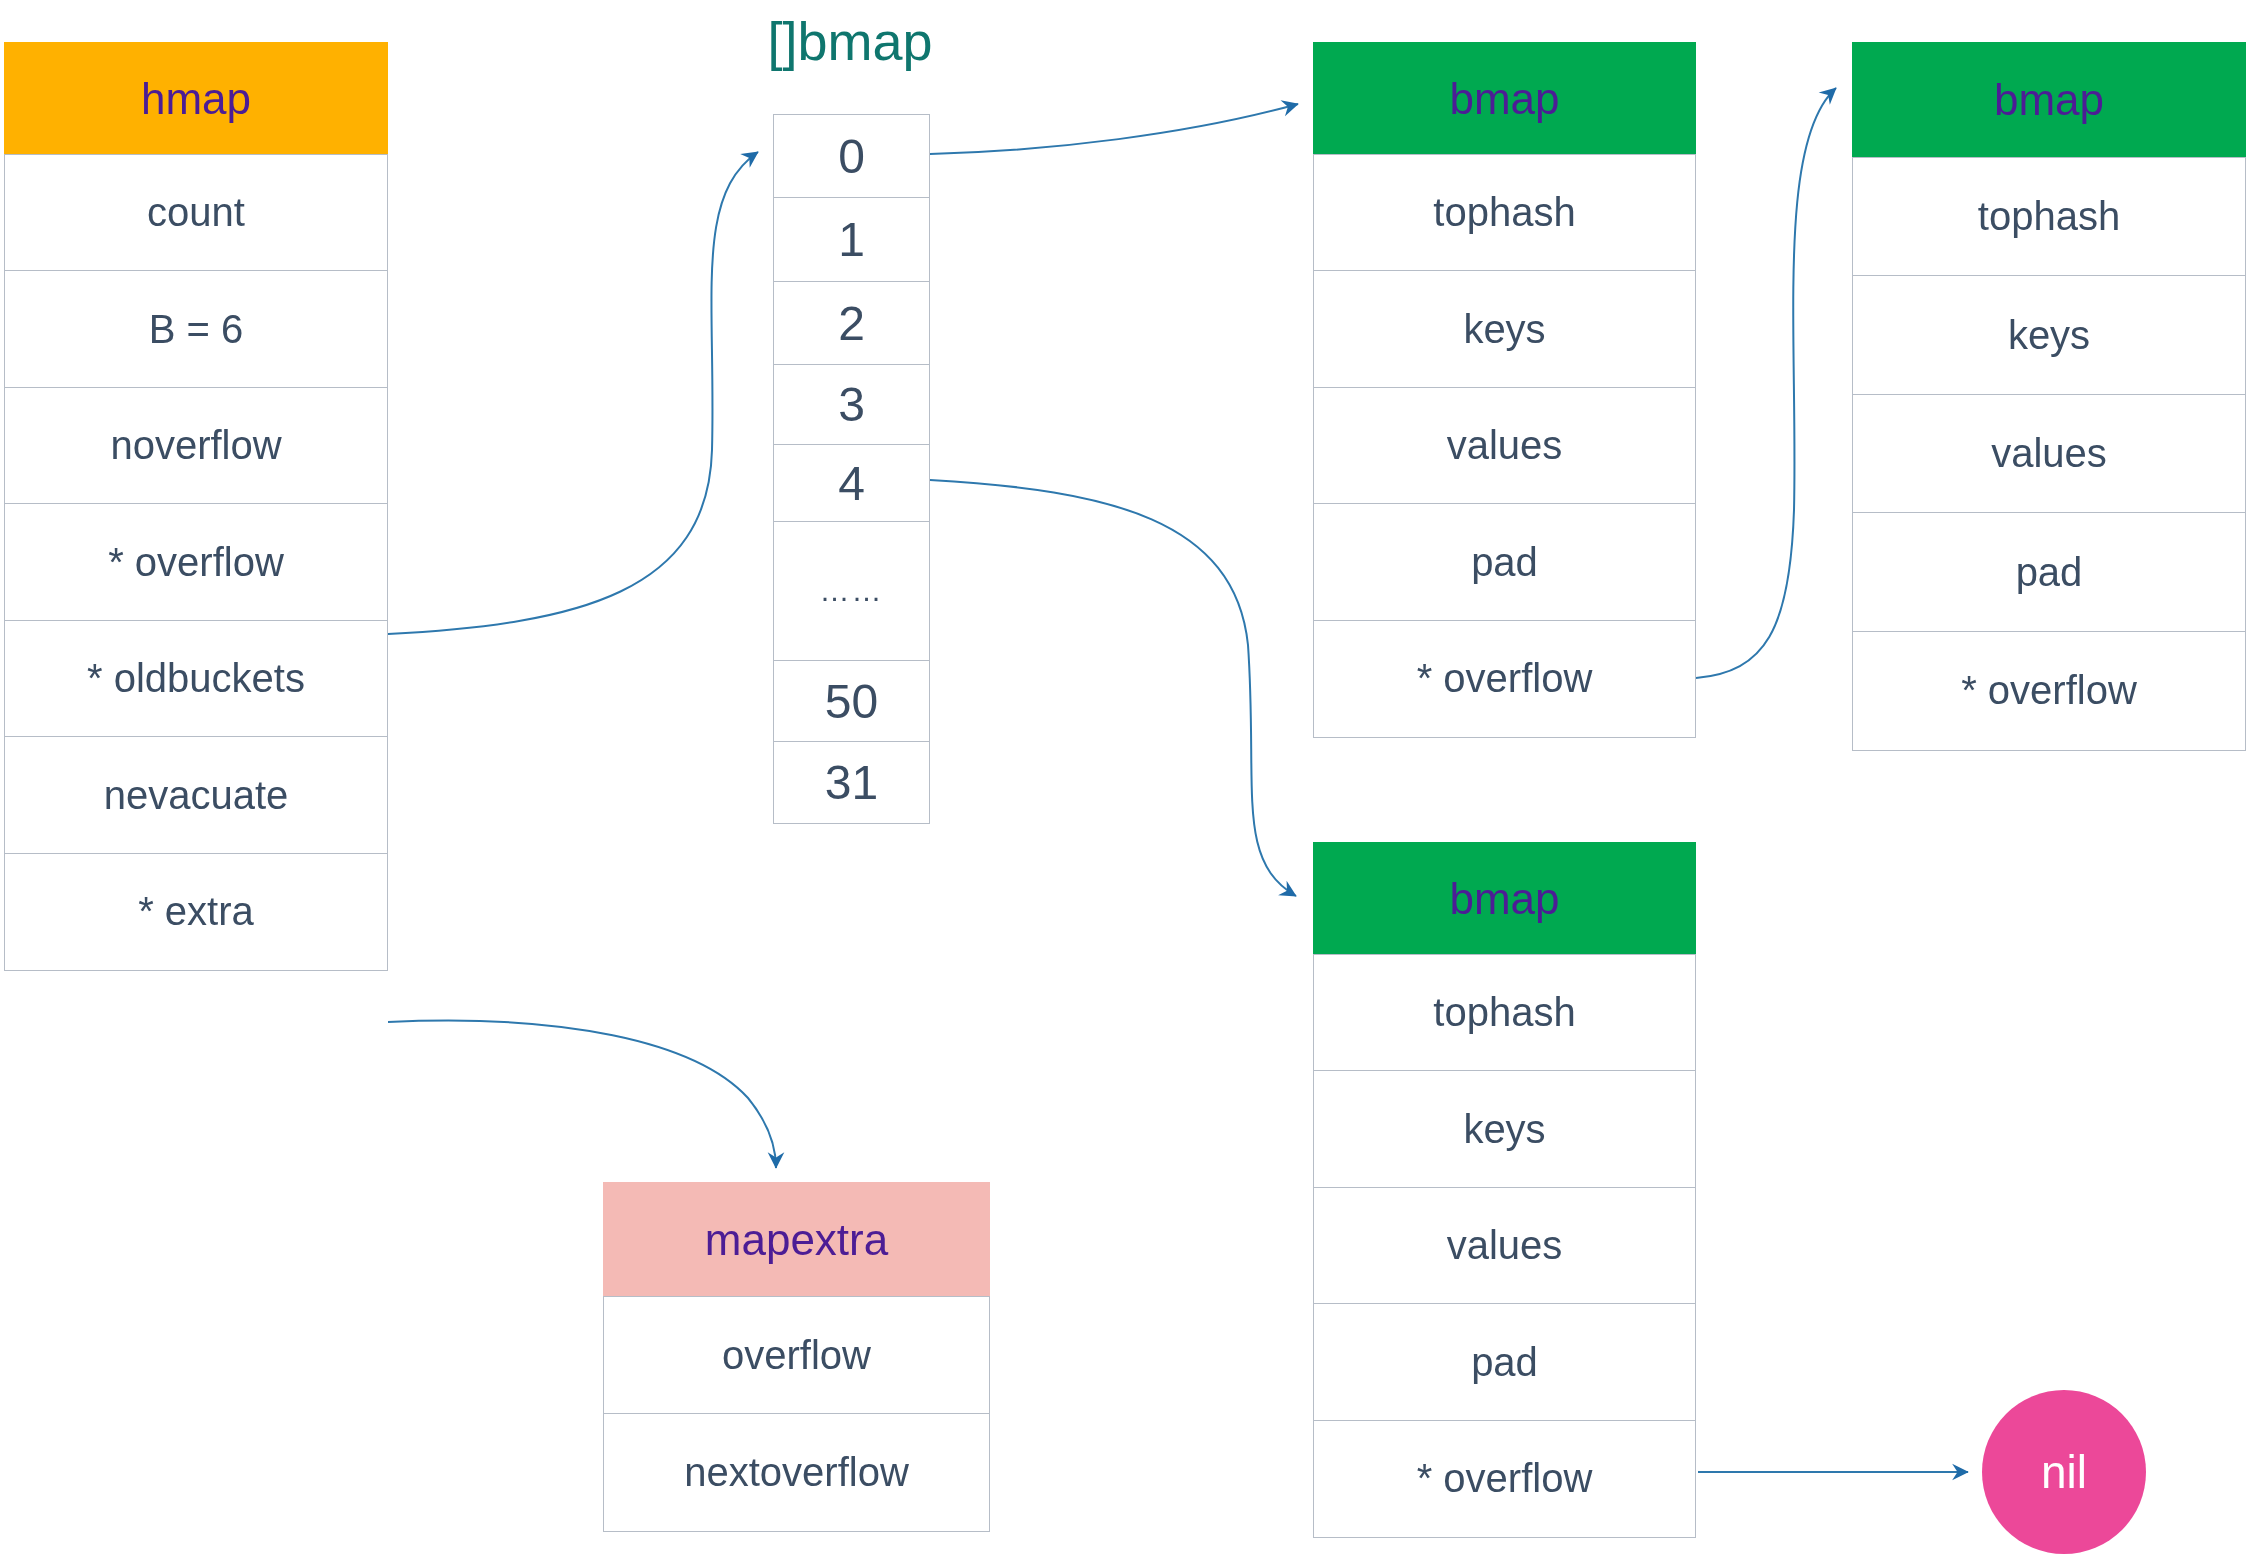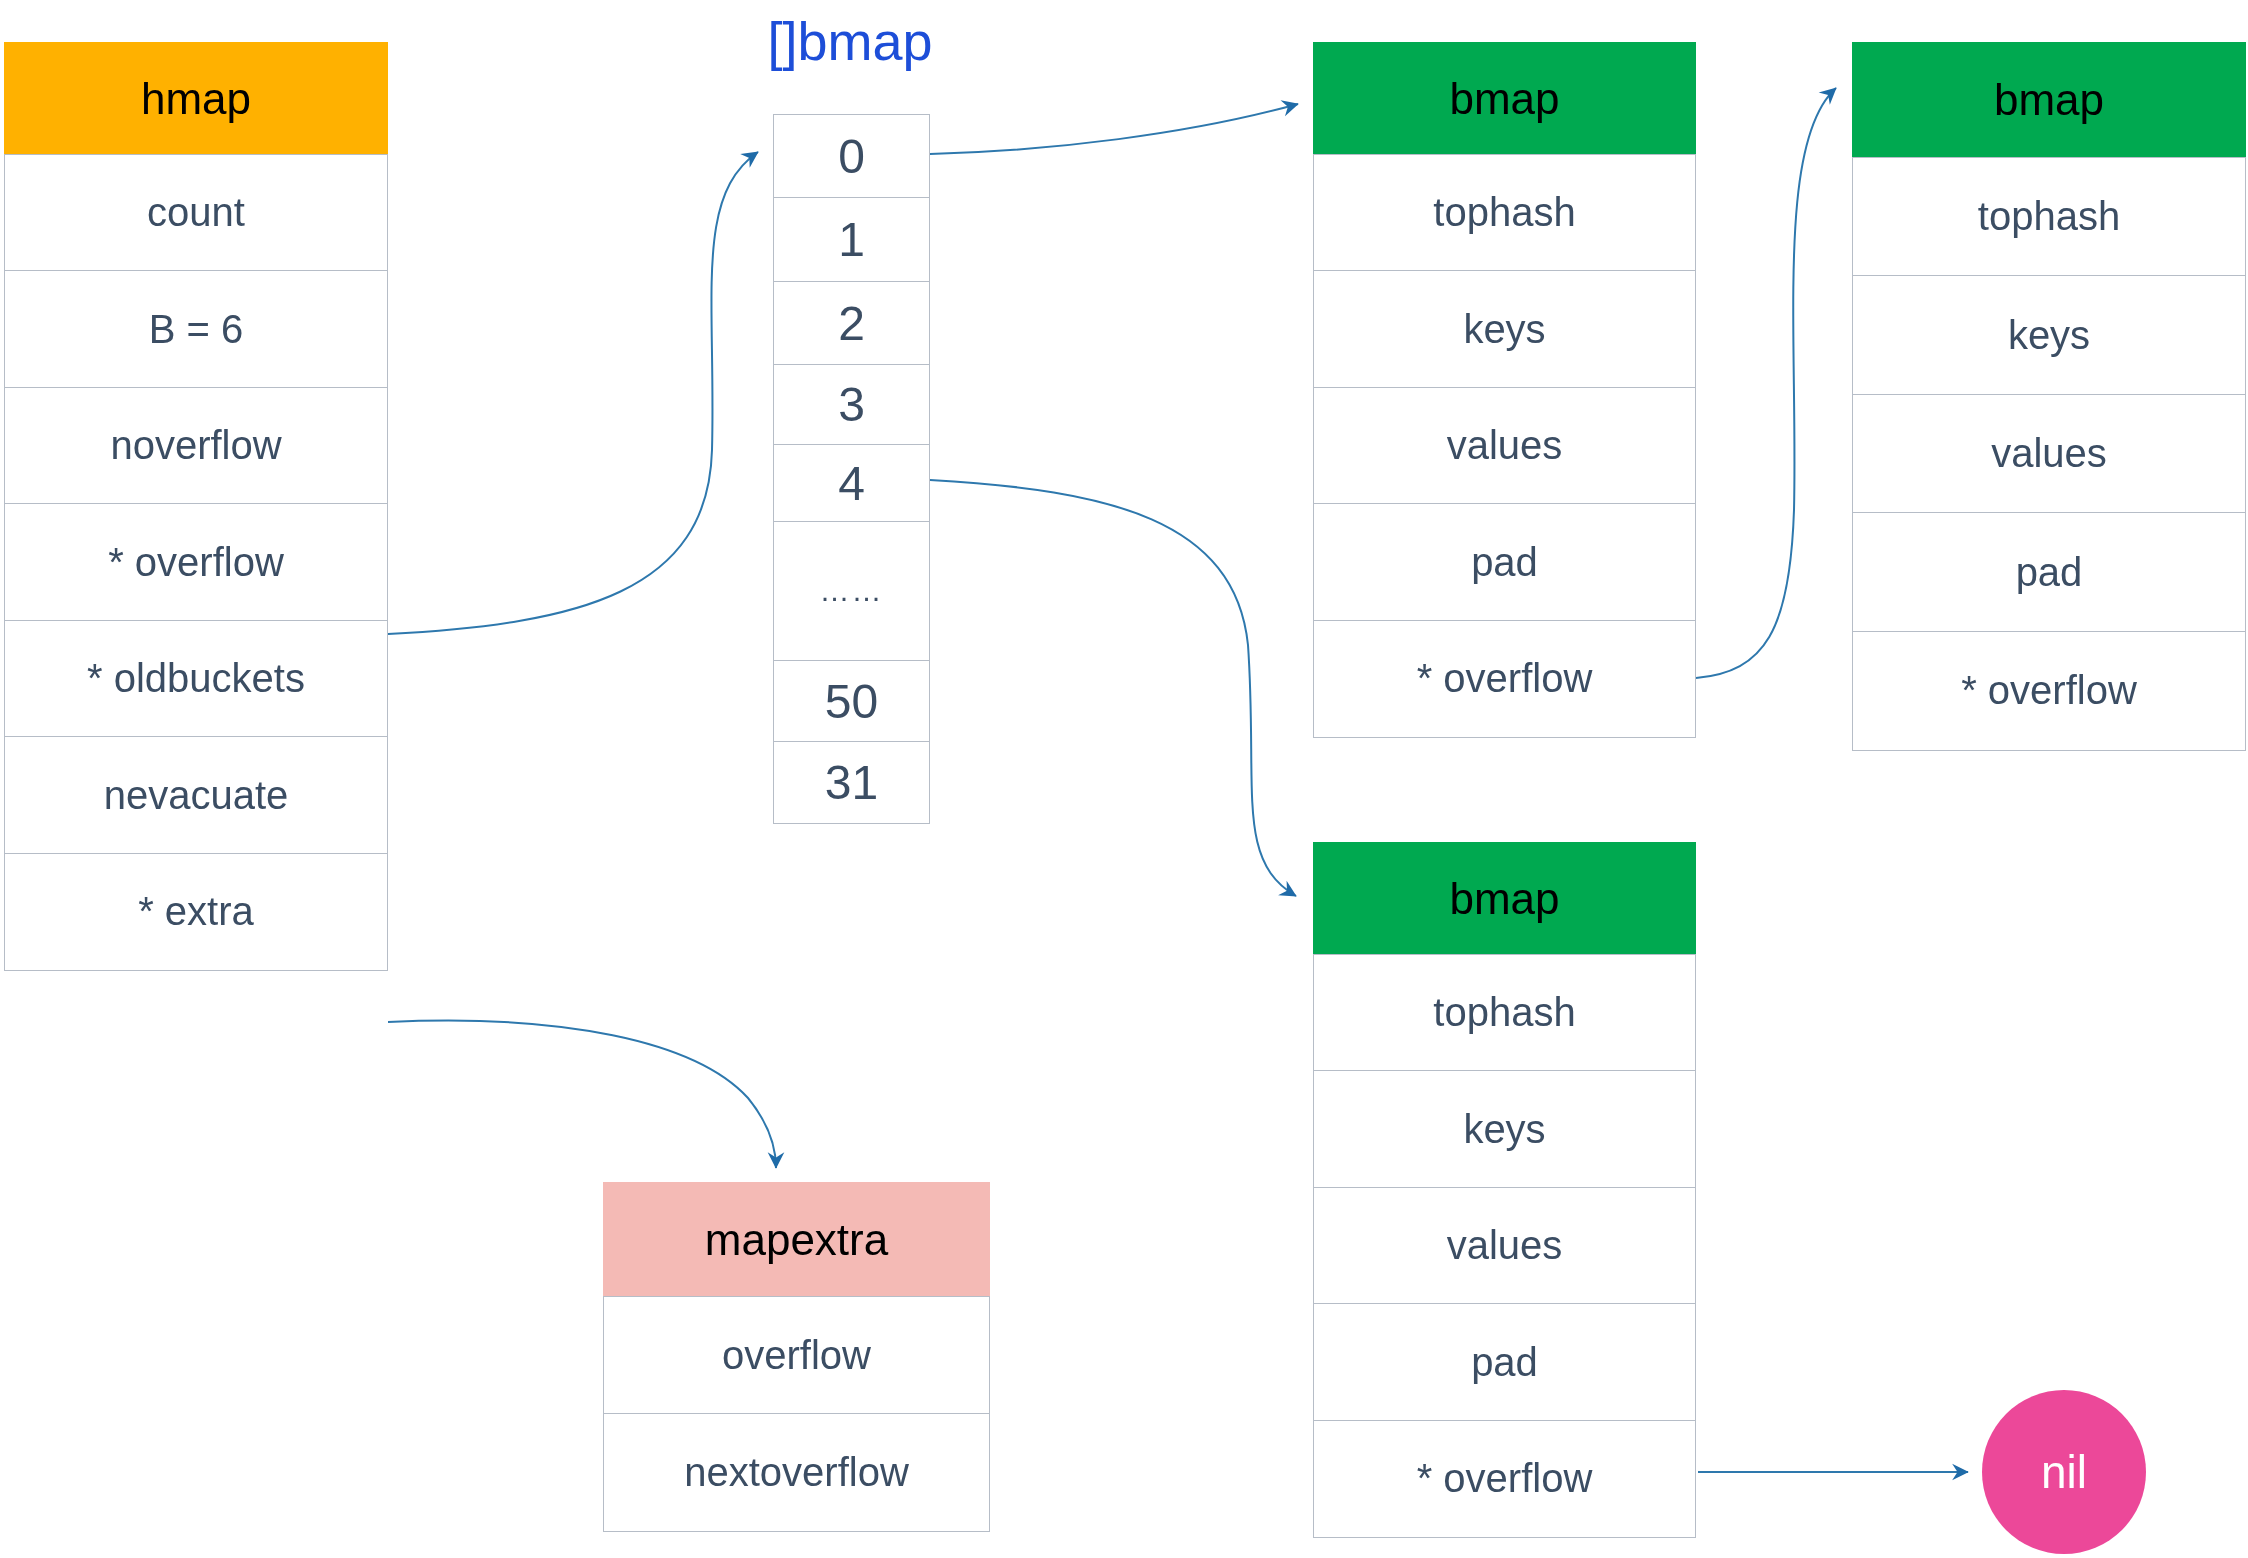--- a/index.html
+++ b/index.html
@@ -4,21 +4,21 @@
 <style>
   html,body{margin:0;padding:0;background:#ffffff;}
   .canvas{
     position:relative;width:2248px;height:1558px;background:#ffffff;
     font-family:"Liberation Sans","DejaVu Sans",sans-serif;
     color:#3B4D63;overflow:hidden;
   }
   .struct{position:absolute;display:flex;flex-direction:column;}
   .hdr{
     display:flex;align-items:center;justify-content:center;
-    font-size:44px;color:#000000;flex:0 0 auto;
+    font-size:44px;color:#4c1d95;flex:0 0 auto;
   }
   .row{
     display:flex;align-items:center;justify-content:center;
     font-size:40px;color:#3B4D63;background:#ffffff;
     border:1.5px solid #B6BDC7;margin-top:-1.5px;flex:0 0 auto;
   }
   
   .hmap{left:4px;top:42px;width:384px;}
   .hmap .hdr{height:113px;background:#FFB100;}
   .hmap .row{height:116px;}
@@ -44,21 +44,21 @@
   .bmap3 .hdr{height:113px;background:#00A950;}
   .bmap3 .row{height:116px;}
   
   .mapextra{left:583px;top:1182px;width:387px;padding-left:20px;}
   .mapextra .hdr{height:115px;background:#F4BAB5;}
   .mapextra .row{height:117px;}
   
   .title{
     position:absolute;left:700px;top:6px;width:300px;height:70px;
     display:flex;align-items:center;justify-content:center;
-    font-size:54px;color:#1d4ed8;
+    font-size:54px;color:#0f766e;
   }
   
   .nil{
     position:absolute;left:1982px;top:1390px;width:164px;height:164px;
     border-radius:50%;background:#ec4899;
     display:flex;align-items:center;justify-content:center;
     font-size:46px;color:#ffffff;
   }
   .arrows{position:absolute;left:0;top:0;pointer-events:none;}
 </style>

